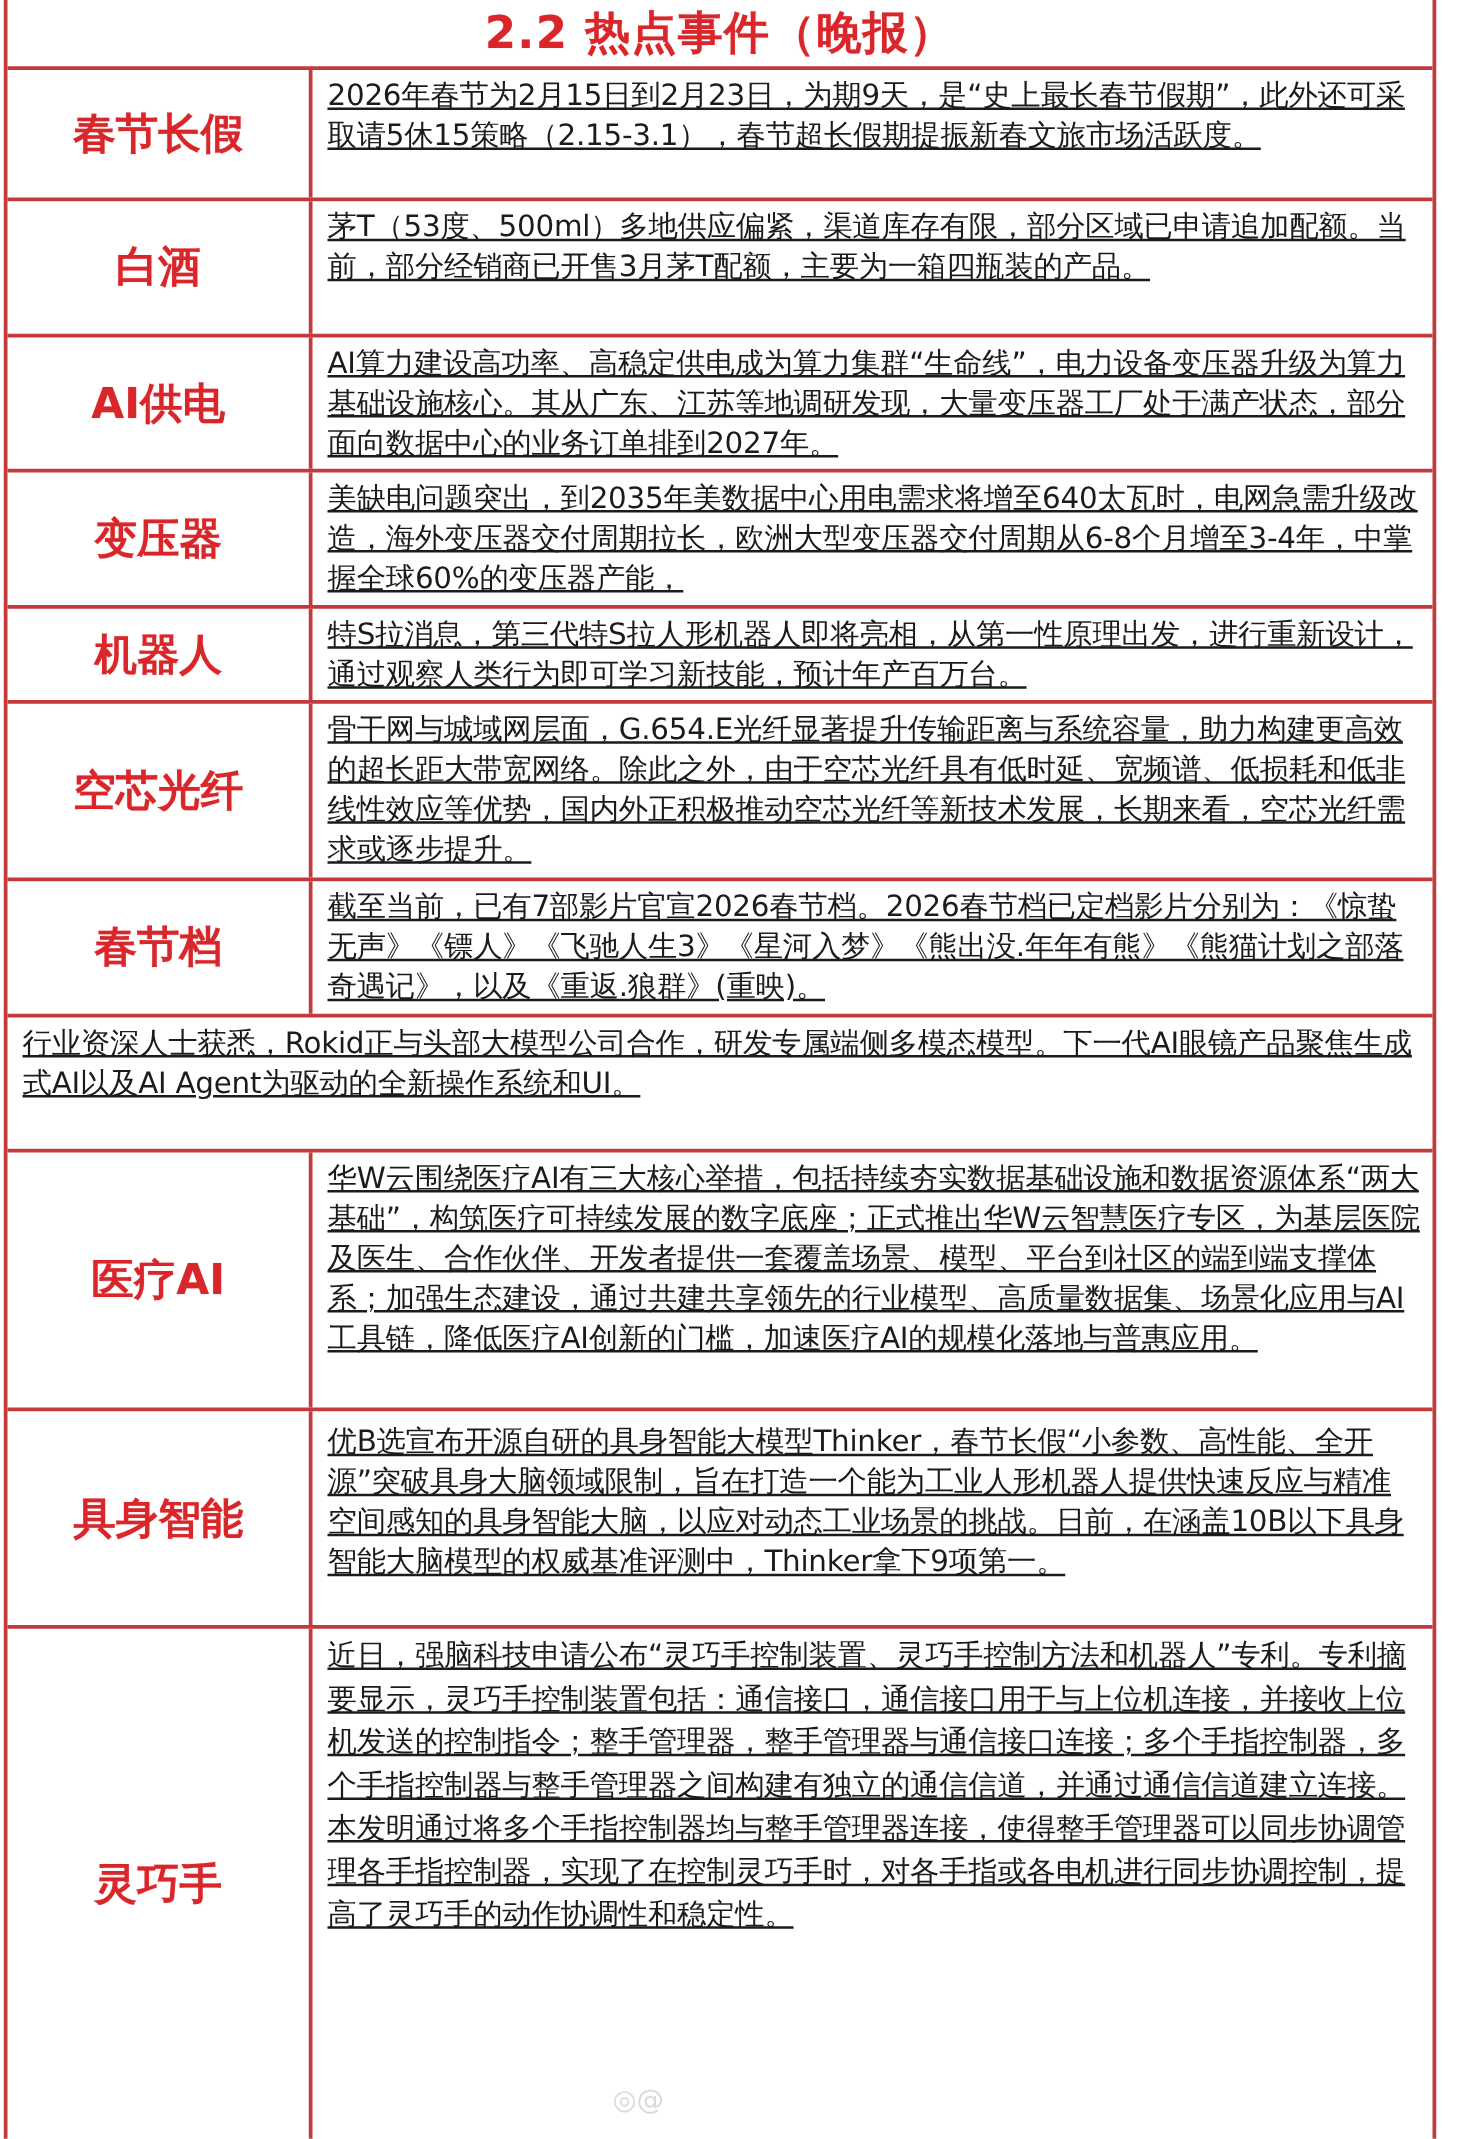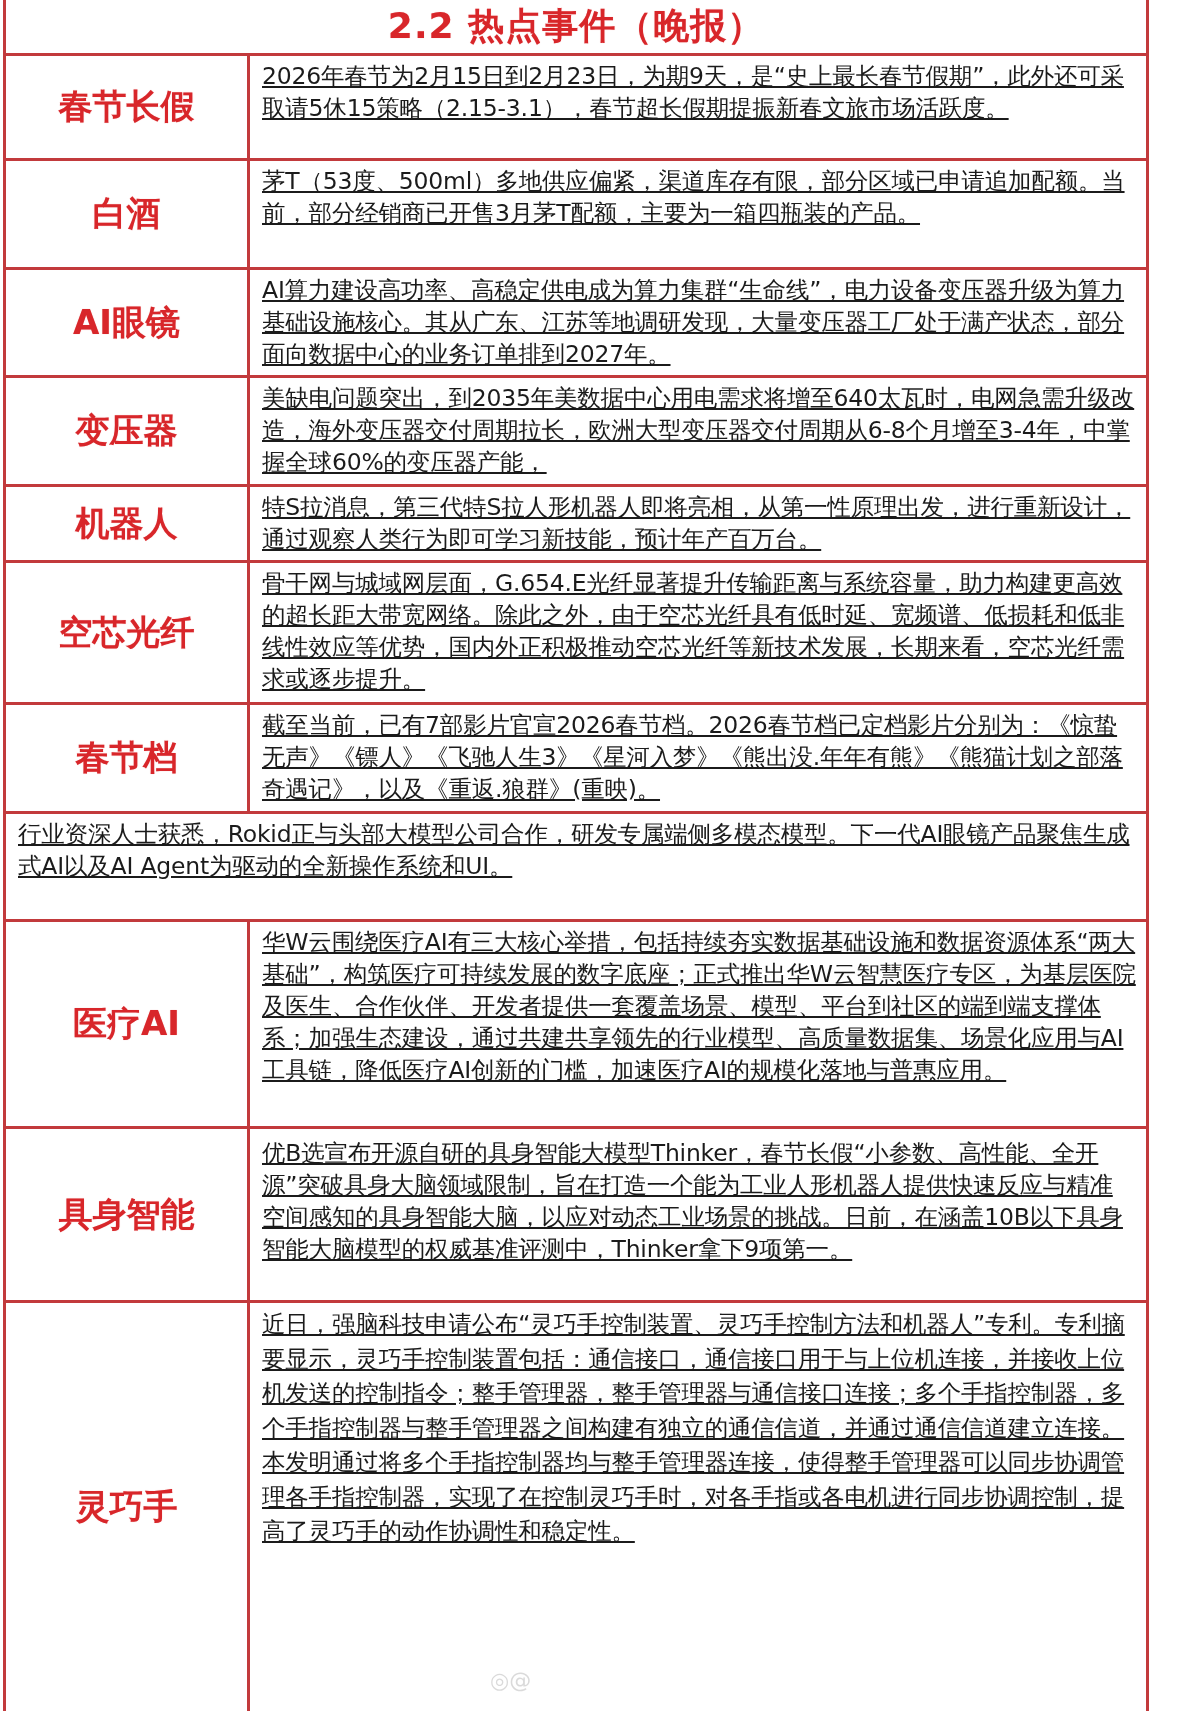--- a/index.html
+++ b/index.html
@@ -44,21 +44,21 @@
     <div class="label-cell">
         <span class="label-text">白酒</span>
       </div>
     <div class="content-cell">
         <p class="content-text">茅T（53度、500ml）多地供应偏紧，渠道库存有限，部分区域已申请追加配额。当前，部分经销商已开售3月茅T配额，主要为一箱四瓶装的产品。</p>
       </div>
   </div>
 
   <div class="row" style="height:108px">
     <div class="label-cell">
-        <span class="label-text">AI眼镜</span>
+        <span class="label-text">AI供电</span>
       </div>
     <div class="content-cell">
         <p class="content-text">AI算力建设高功率、高稳定供电成为算力集群“生命线”，电力设备变压器升级为算力基础设施核心。其从广东、江苏等地调研发现，大量变压器工厂处于满产状态，部分面向数据中心的业务订单排到2027年。</p>
       </div>
   </div>
 
   <div class="row" style="height:109px">
     <div class="label-cell">
         <span class="label-text">变压器</span>
       </div>

